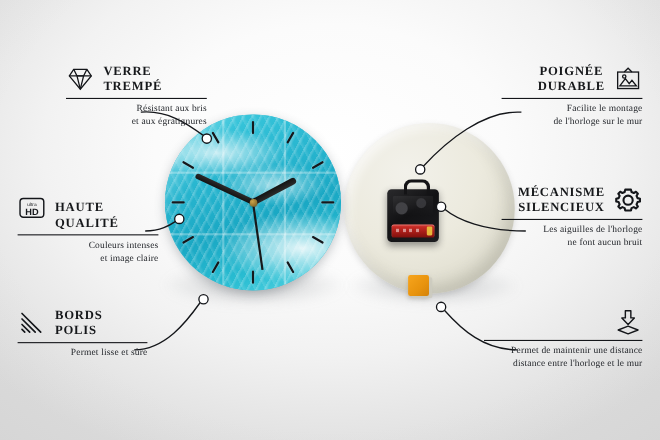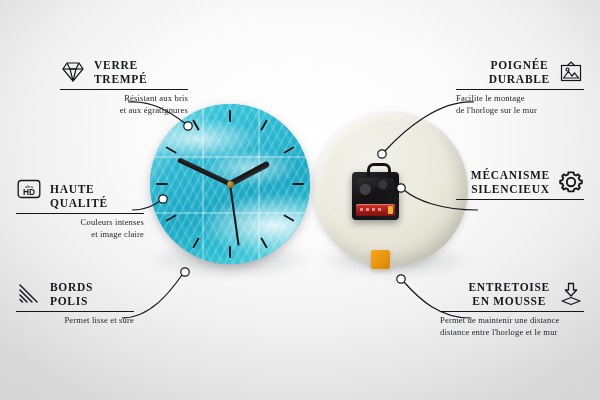--- a/index.html
+++ b/index.html
@@ -94,21 +94,21 @@
   .co-head{display:flex;align-items:center;gap:8px;}
   .co-title{font-size:11.5px;font-weight:700;letter-spacing:.7px;color:#16181b;line-height:1.22;
             text-transform:uppercase;}
   .co-rule{height:1.3px;background:#14161a;margin-top:3px;}
   .co-desc{font-size:8.6px;color:#22252a;line-height:1.35;margin-top:3px;letter-spacing:.15px;}
   .left .co-head{justify-content:flex-start;}
   .left .co-title{text-align:left;}
   .left .co-desc{text-align:right;}
   .right .co-head{justify-content:flex-end;}
   .right .co-title{text-align:center;}
-  .right .co-desc{}
+  .right .co-desc{text-align:right;}
   .ic{width:26px;height:26px;flex:0 0 26px;color:#14161a;}
   .ic svg{display:block;width:26px;height:26px;}
 
   svg.lines{position:absolute;left:0;top:0;width:600px;height:400px;pointer-events:none;}
 </style>
 </head>
 <body>
 
 <div class="stage">
 
@@ -270,25 +270,25 @@
       <span class="ic">
         <svg viewBox="0 0 26 26">
             <g fill="none" stroke="currentColor" stroke-width="1.9">
           <path d="M13 3.4 l2.6 .0 .5 2.2 2.1 .9 1.9-1.2 1.8 1.8 -1.2 1.9 .9 2.1 2.2 .5 0 2.6 -2.2 .5 -.9 2.1 1.2 1.9 -1.8 1.8 -1.9-1.2 -2.1 .9 -.5 2.2 -2.6 0 -2.6 0 -.5-2.2 -2.1-.9 -1.9 1.2 -1.8-1.8 1.2-1.9 -.9-2.1 -2.2-.5 0-2.6 2.2-.5 .9-2.1 -1.2-1.9 1.8-1.8 1.9 1.2 2.1-.9 .5-2.2 z" stroke-linejoin="round"></path>
           <circle cx="13" cy="13" r="4.2"></circle>
         </g>
           </svg>
       </span>
     </div>
     <div class="co-rule" style="width:128px;"></div>
+    <div class="co-desc"><span>Les aiguilles de l'horloge</span><br><span>ne font aucun bruit</span></div>
   </div>
 
   <div class="callout right" style="left:440px;top:280px;width:144px;">
     <div class="co-head">
-      <span class="co-title"><span>ENTRETOISE</span><br><span>EN MOUSSE</span></span>
       <span class="ic">
         <svg viewBox="0 0 26 26">
             <g fill="none" stroke="currentColor" stroke-width="1.3" stroke-linejoin="round">
           <path d="M10.5 2.5 h5 v6.5 h3.2 L13 15 L7.3 9 h3.2 Z"></path>
           <path d="M13 16.5 L22 20 L13 23.5 L4 20 Z"></path>
         </g>
           </svg>
       </span>
     </div>
     <div class="co-rule" style="width:144px;"></div>

